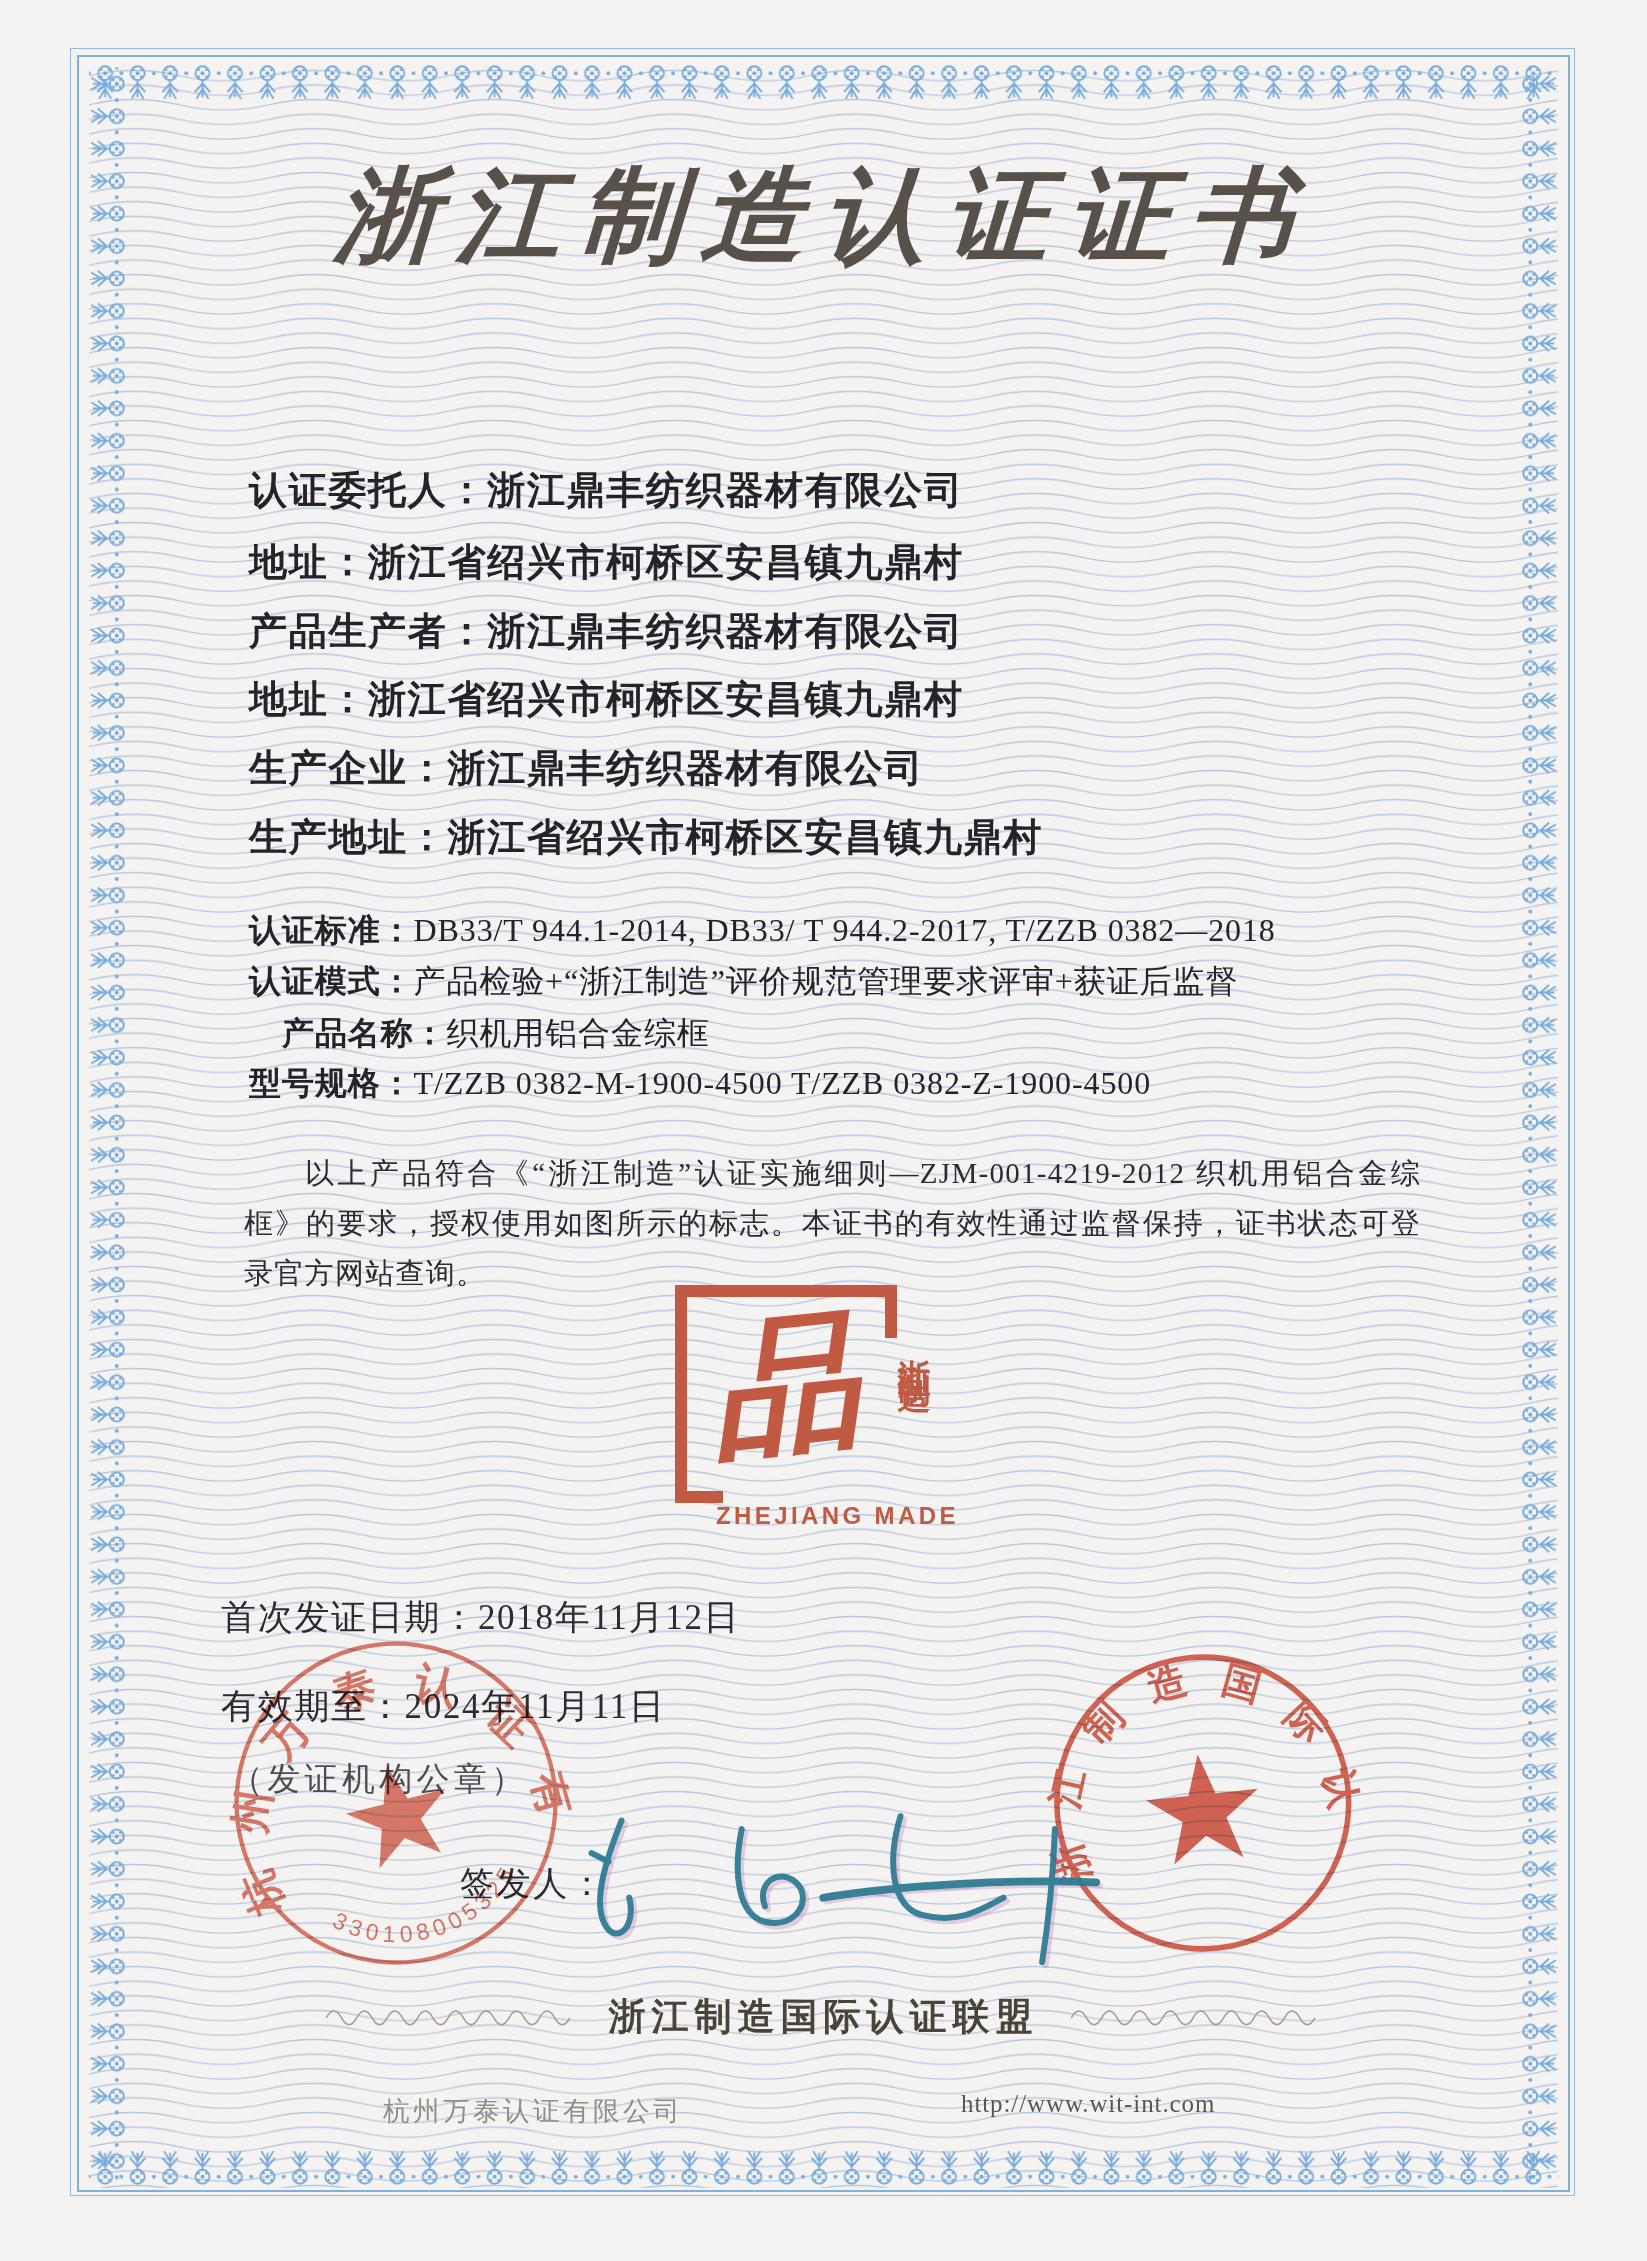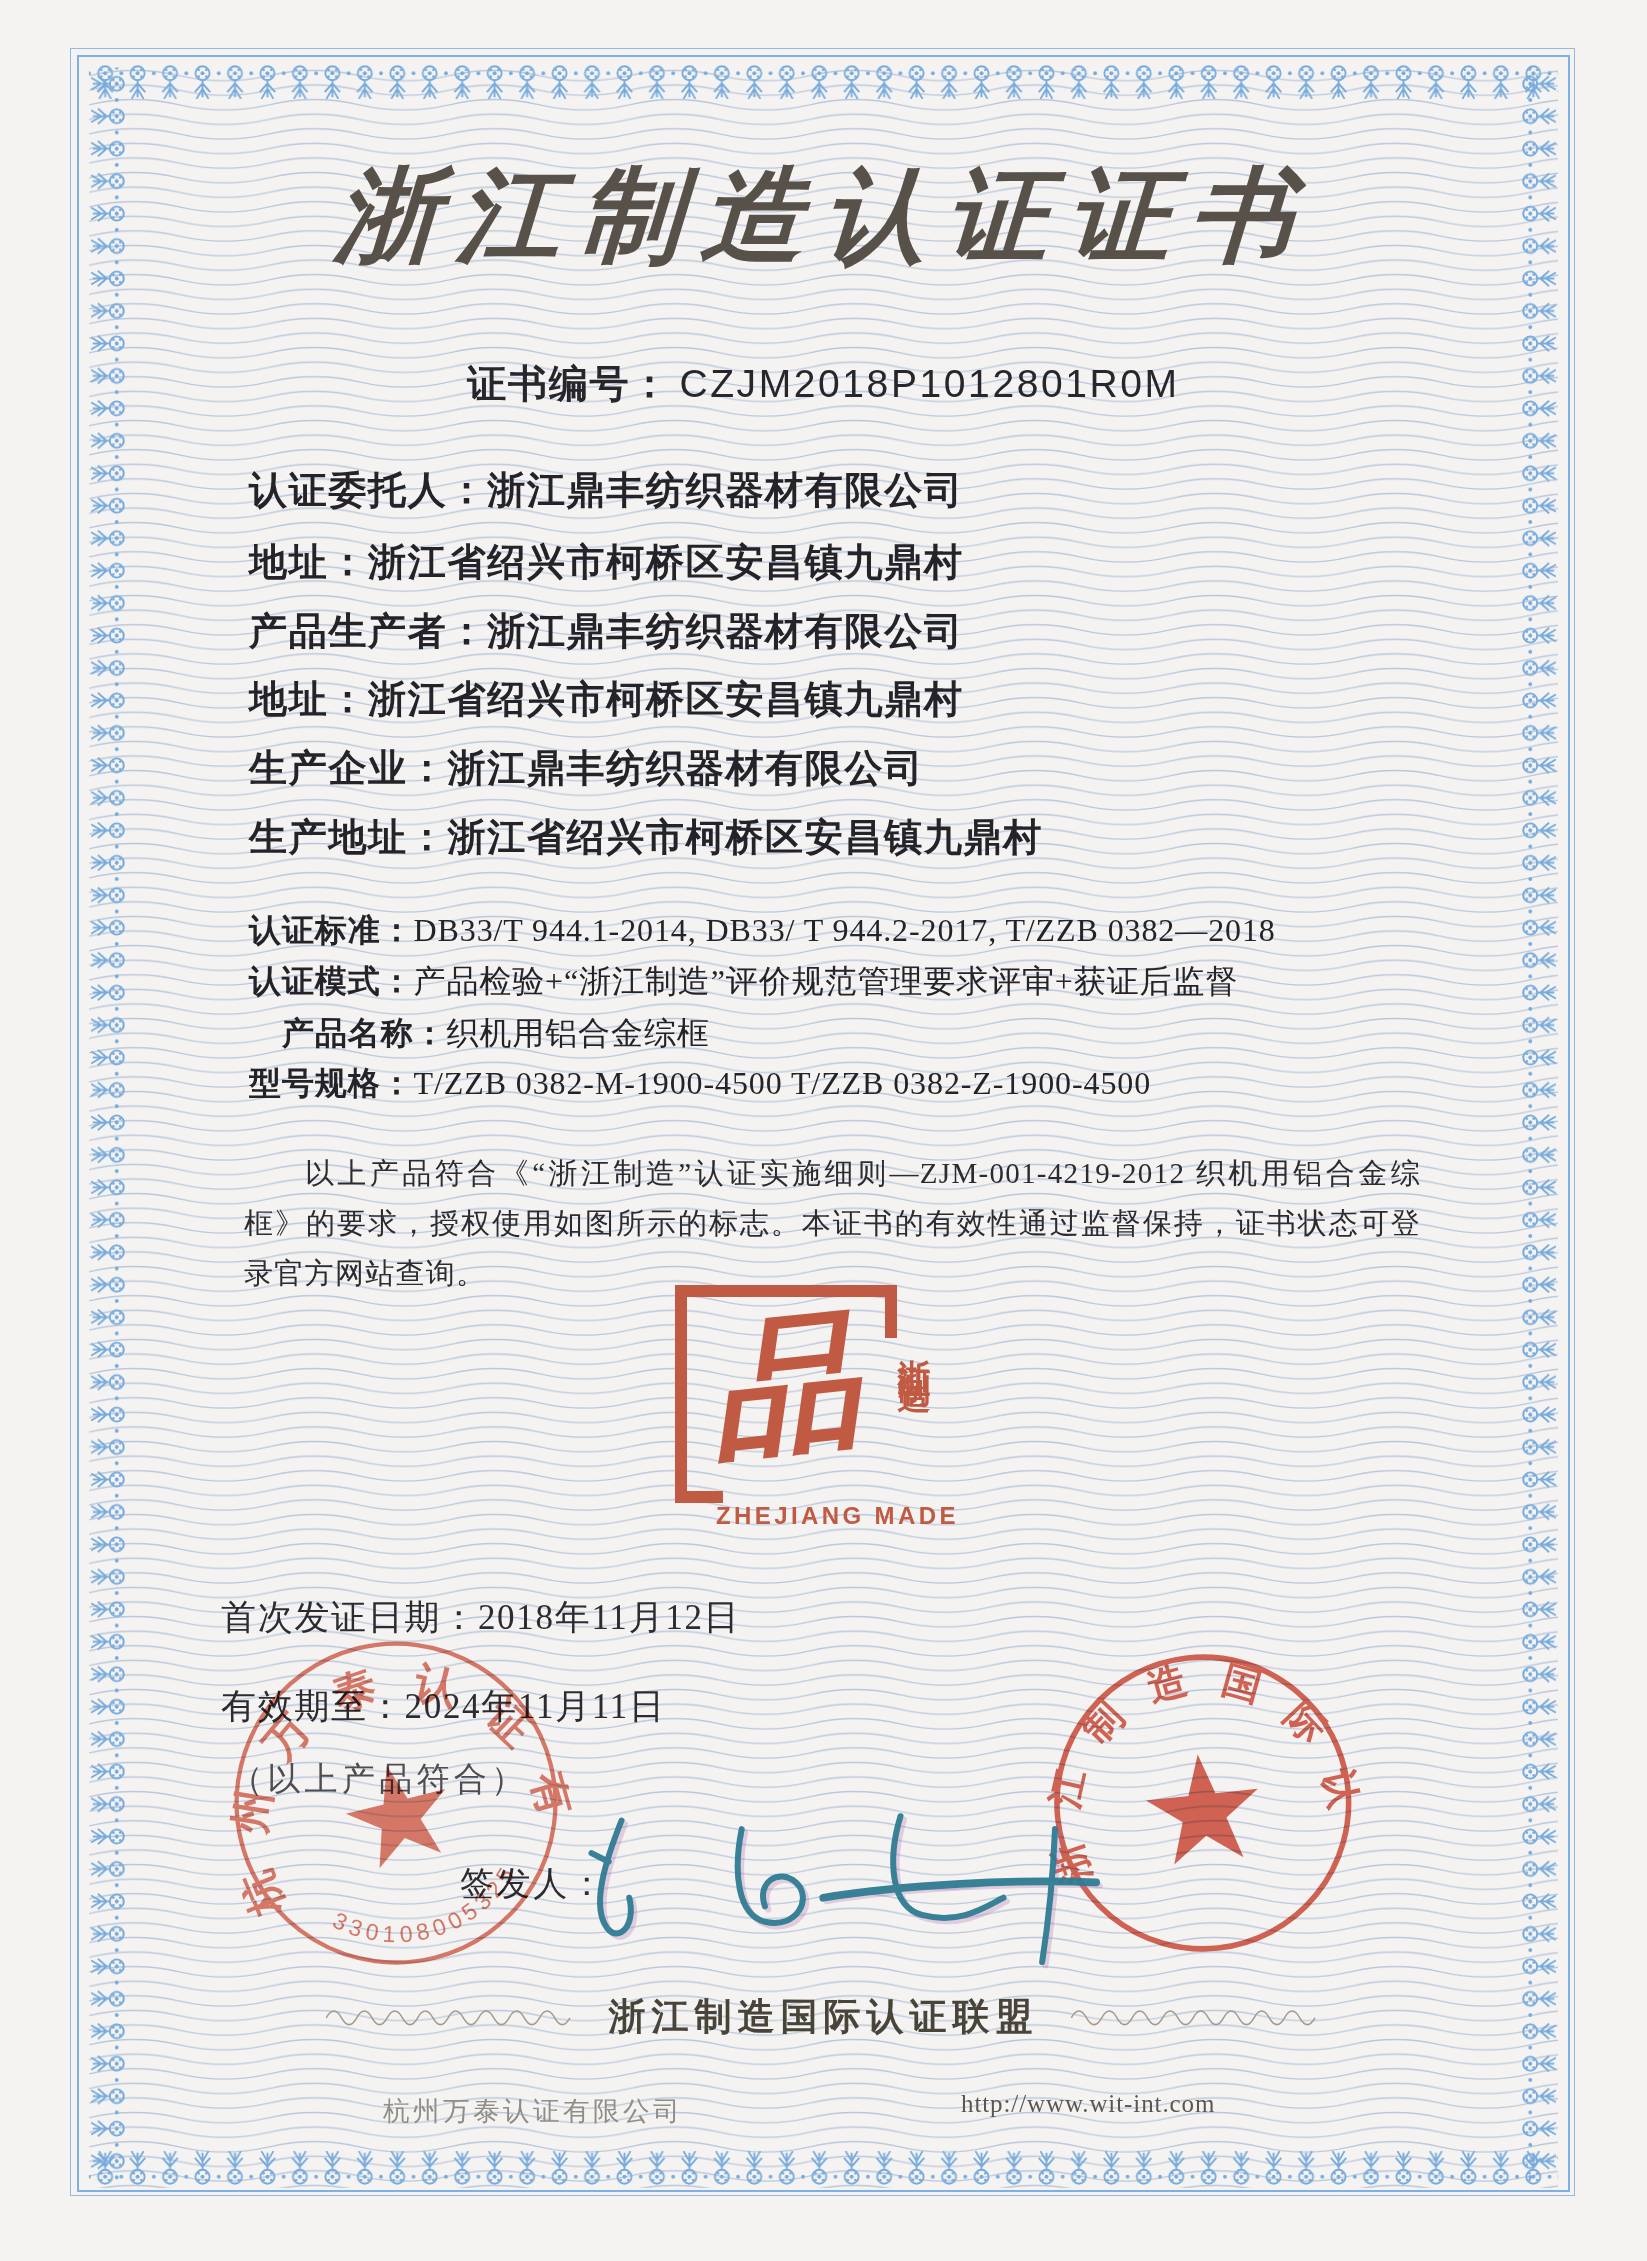--- a/index.html
+++ b/index.html
@@ -164,23 +164,20 @@
               <circle cx="38" cy="12" r="2.2"></circle>
           </g>
         </pattern>
       </defs>
       <rect width="48" height="2476" fill="url(#ornR)"></rect>
     </svg>
   </div>
 
   <div class="title">浙江制造认证证书</div>
 
-  <div class="certline">
-    <span class="lab">证书编号：</span><span class="code">CZJM2018P1012801R0M</span>
-  </div>
 
   <div class="field" style="top:465px;">
     <span>认证委托人：</span><span>浙江鼎丰纺织器材有限公司</span>
   </div>
   <div class="field" style="top:537px;">
     <span>地址：</span><span>浙江省绍兴市柯桥区安昌镇九鼎村</span>
   </div>
   <div class="field" style="top:606px;">
     <span>产品生产者：</span><span>浙江鼎丰纺织器材有限公司</span>
   </div>
@@ -218,21 +215,21 @@
     <div class="logo-side">浙江制造</div>
     <div class="logo-caption">ZHEJIANG MADE</div>
   </div>
 
   <div class="dateline" style="top:1594px;">
     <span>首次发证日期：</span><span>2018年11月12日</span>
   </div>
   <div class="dateline" style="top:1683px;">
     <span>有效期至：</span><span>2024年11月11日</span>
   </div>
-  <div class="sealnote">（以上产品符合）</div>
+  <div class="sealnote">（发证机构公章）</div>
   <div class="signer">签发人：</div>
 
   <div class="stamp stamp-left">
     <svg width="343" height="360" viewBox="-200 -210 400 420">
       <defs>
         <path id="lsA" d="M -155 86 A 162 162 0 1 1 155 86" fill="none"></path>
         <path id="lsN" d="M -122 106 A 160 160 0 0 0 122 106" fill="none"></path>
       </defs>
       <circle r="186" fill="none" stroke="#d8604d" stroke-width="5"></circle>
       <path d="M0,-60 L13.8,-19 L57,-19 L22.3,6.8 L35.3,48.6 L0,23 L-35.3,48.6 L-22.3,6.8 L-57,-19 L-13.8,-19 Z" transform="translate(0,18) scale(1.05)" fill="#d8604d"></path>

